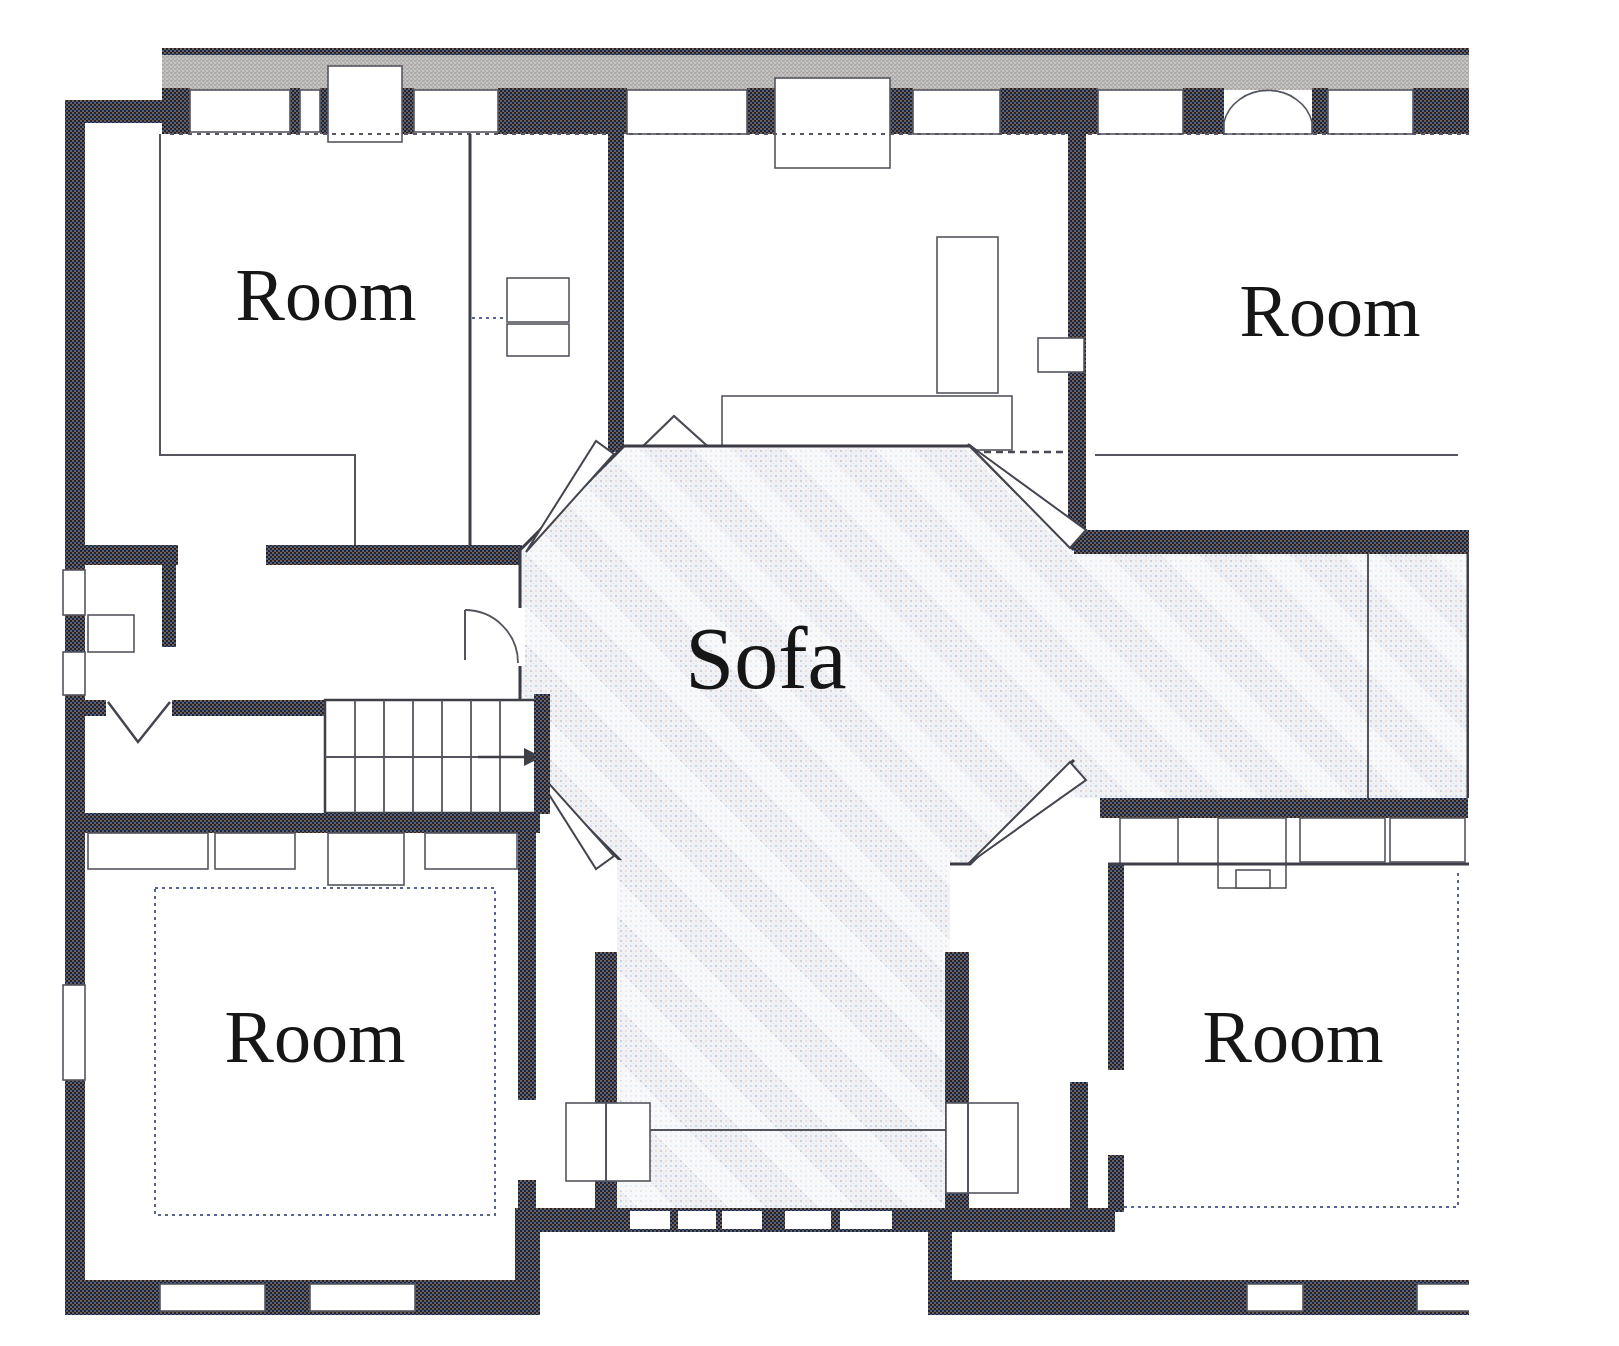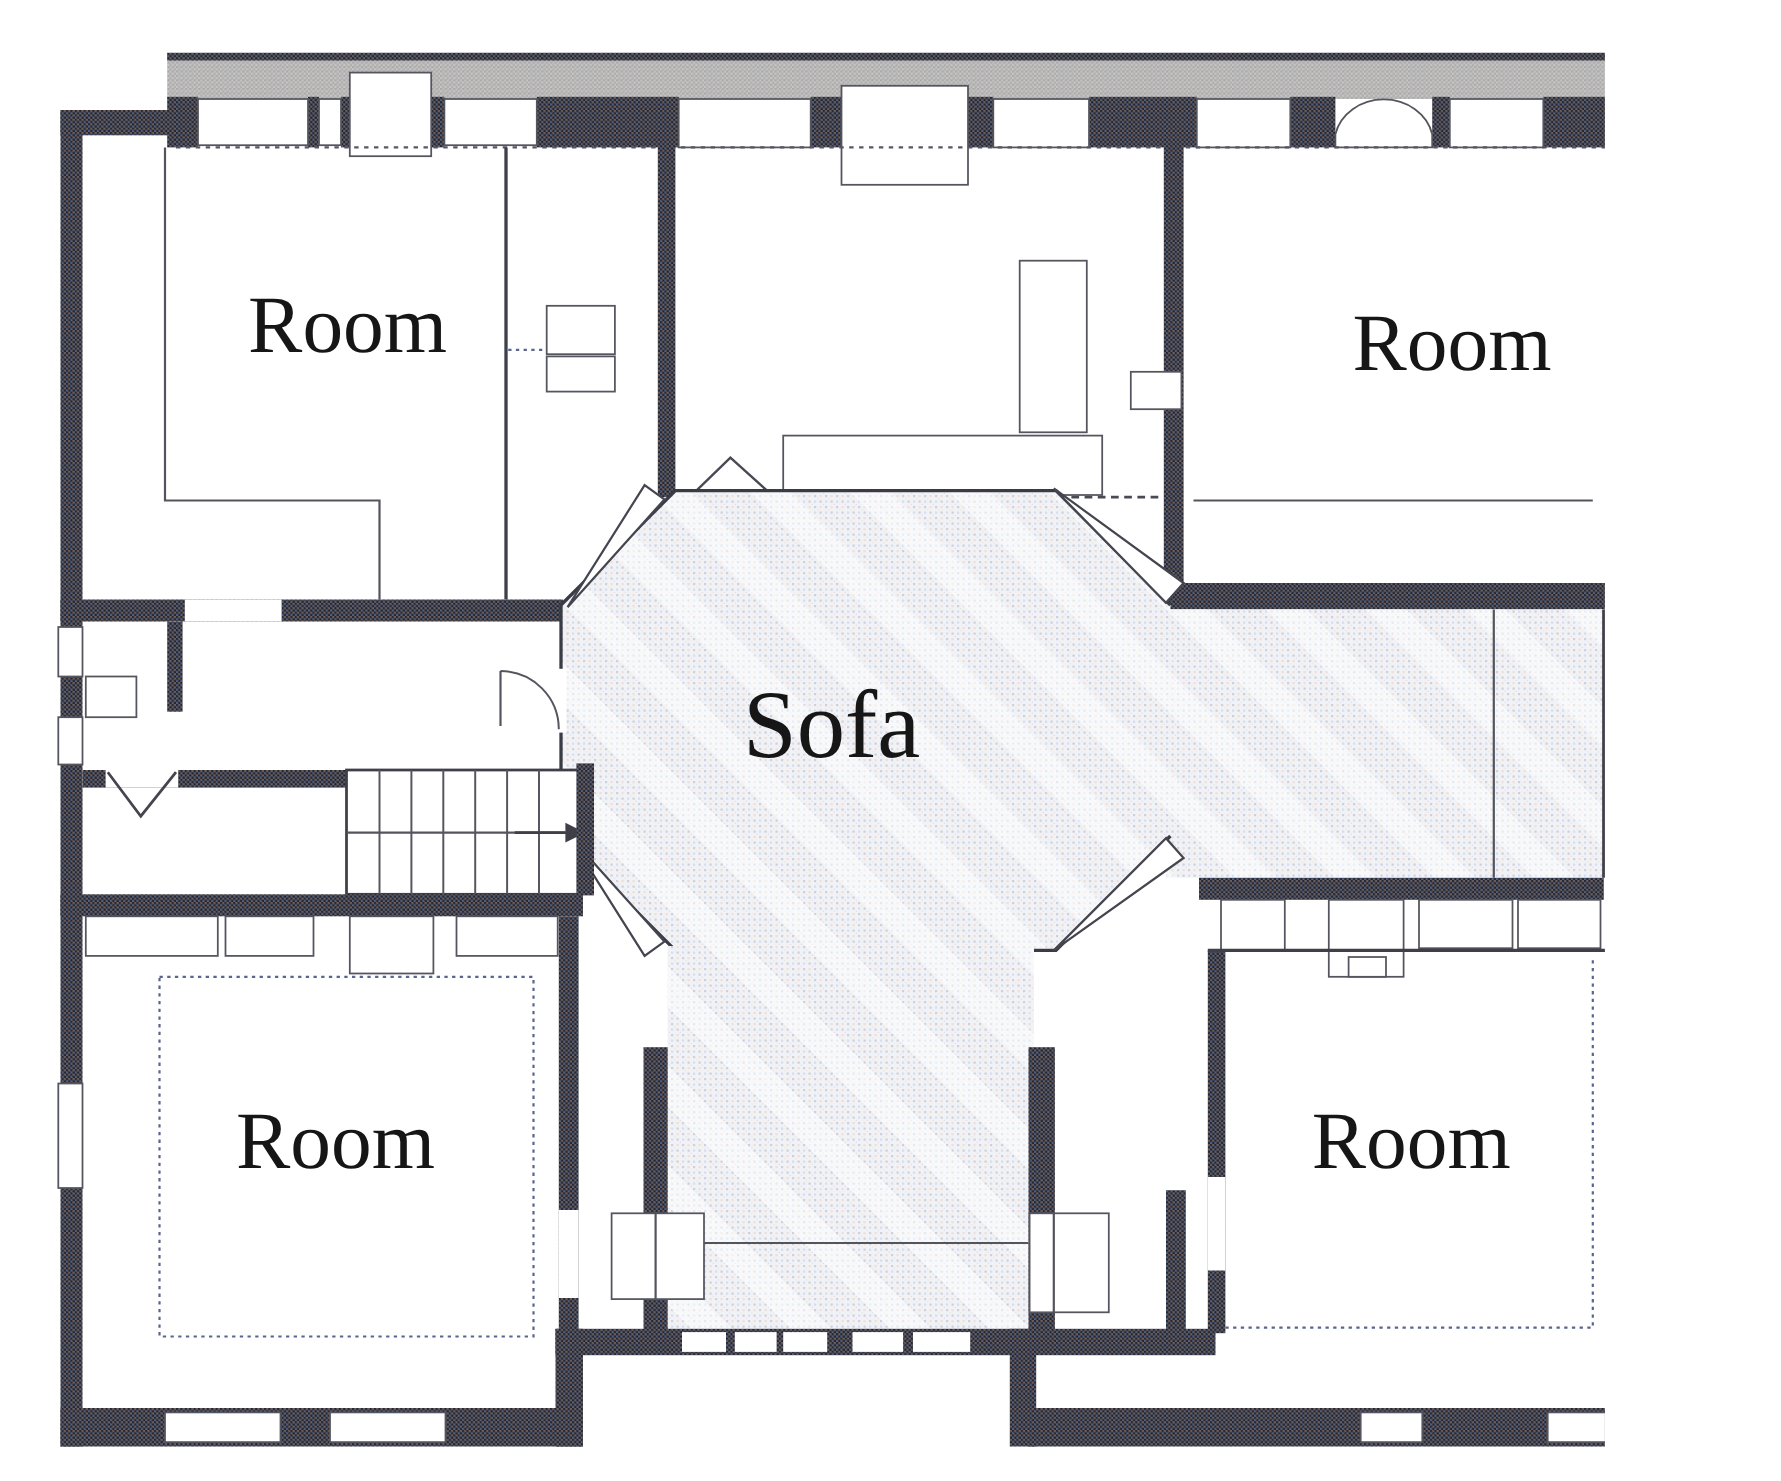--- a/index.html
+++ b/index.html
@@ -1,16 +1,16 @@
 <!DOCTYPE html>
 <html><head>
 <meta charset="utf-8">
 <style>
   html,body{margin:0;padding:0;background:#ffffff;}
-  .plan-wrap{position:relative;width:1459px;height:1346px;background:#ffffff;overflow:hidden;}
+  .plan-wrap{position:relative;width:1459px;height:1346px;background:#ffffff;overflow:hidden;margin-left:10px;}
   svg{position:absolute;left:0;top:0;}
   .plan-label{font-family:"Liberation Serif","DejaVu Serif",serif;fill:#161616;}
   .lbl-room{font-size:74px;}
   .lbl-sofa{font-size:88px;}
   .thinline{stroke:#54545e;stroke-width:2;fill:none;}
   .wline{stroke:#3f3f4a;stroke-width:3;fill:none;}
   .dashline{stroke:#5a6490;stroke-width:2;fill:none;stroke-dasharray:3 4;}
   .wbox{fill:#ffffff;stroke:#55555f;stroke-width:1.6;}
 </style>
 </head>

